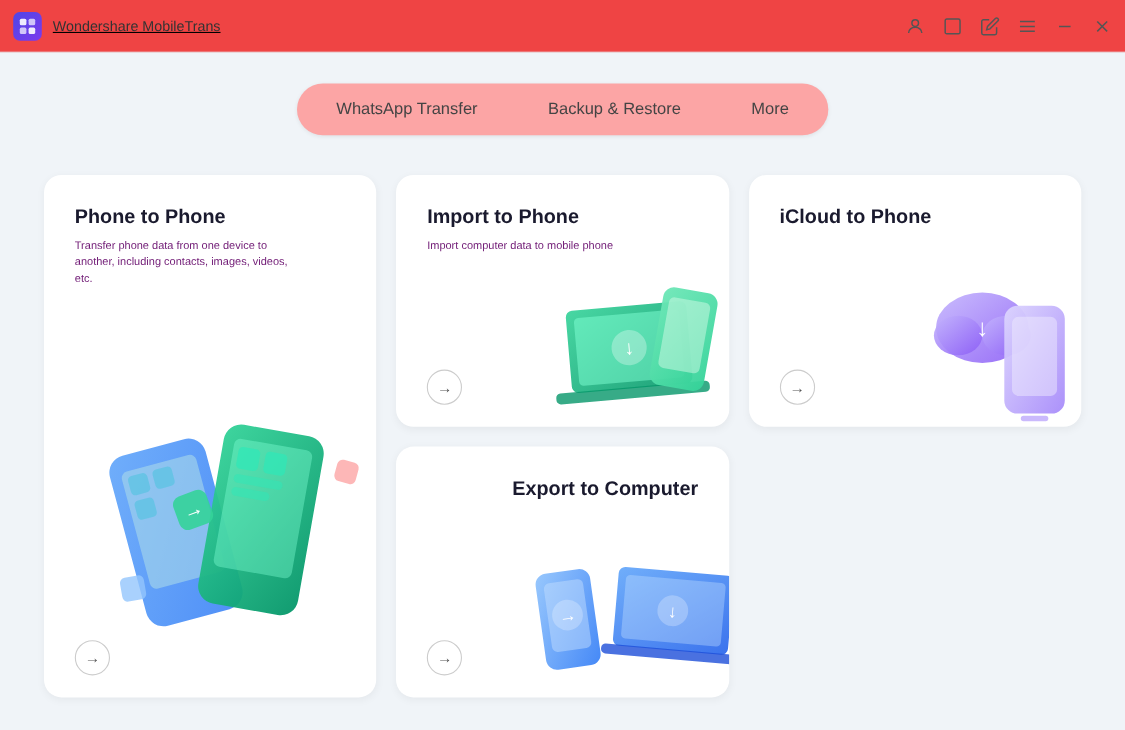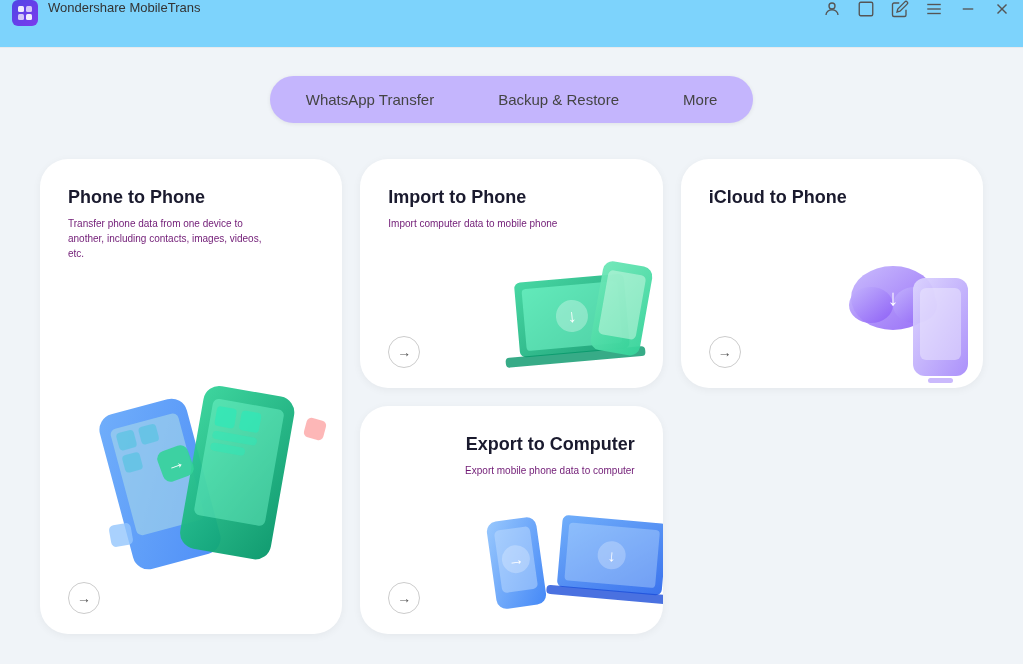--- a/index.html
+++ b/index.html
@@ -9,27 +9,28 @@
       background: #f0f4f8;
       width: 1023px;
       height: 664px;
       overflow: hidden;
       display: flex;
       flex-direction: column;
     }
 
     
     .titlebar {
-      background: #7dd3fc;
+      background: #ef4444;
       height: 48px;
       display: flex;
-      align-items: flex-start;
+      align-items: center;
       padding: 0 12px;
       border-bottom: 1px solid #e8eaed;
       flex-shrink: 0;
+      text-decoration: underline;
       -webkit-app-region: drag;
     }
     .titlebar-logo {
       width: 26px;
       height: 26px;
       border-radius: 6px;
       background: linear-gradient(135deg, #4f46e5 0%, #7c3aed 100%);
       display: flex;
       align-items: center;
       justify-content: center;
@@ -73,21 +74,21 @@
       flex-direction: column;
       padding: 28px 40px 30px;
     }
 
     
     .nav-tabs {
       display: flex;
       justify-content: center;
       gap: 8px;
       margin-bottom: 36px;
-      background: #c4b5fd;
+      background: #fca5a5;
       border-radius: 50px;
       padding: 6px 8px;
       width: fit-content;
       align-self: center;
       box-shadow: 0 1px 4px rgba(0,0,0,0.08);
     }
     .nav-tab {
       padding: 9px 28px;
       border-radius: 50px;
       font-size: 15px;
@@ -109,21 +110,21 @@
       display: grid;
       grid-template-columns: 1fr 1fr 1fr;
       grid-template-rows: 1fr 1fr;
       gap: 18px;
       flex: 1;
     }
 
     
     .card {
       background: #ffffff;
-      border-radius: 28px;
+      border-radius: 16px;
       padding: 28px 28px 22px;
       display: flex;
       flex-direction: column;
       position: relative;
       cursor: pointer;
       box-shadow: 0 2px 8px rgba(0,0,0,0.05);
       transition: box-shadow 0.2s;
       overflow: hidden;
     }
 
@@ -341,21 +342,20 @@
         </g>
       </svg>
 
       <div class="card-arrow">
         <span>→</span>
       </div>
     </div>
 
     <div class="card" style="position:relative; overflow:hidden;align-items:flex-end;">
       <div class="card-title">Export to Computer</div>
-      <div class="card-desc">Export mobile phone data to computer</div>
 
       <svg style="position:absolute; right:0px; bottom:0px; width:190px; height:140px;" viewBox="0 0 190 140">
         <defs>
           <linearGradient id="phoneGrad4" x1="0" y1="0" x2="1" y2="1">
             <stop offset="0%" stop-color="#93c5fd"></stop>
             <stop offset="100%" stop-color="#3b82f6"></stop>
           </linearGradient>
           <linearGradient id="laptopGrad2" x1="0" y1="0" x2="1" y2="1">
             <stop offset="0%" stop-color="#60a5fa"></stop>
             <stop offset="100%" stop-color="#2563eb"></stop>

